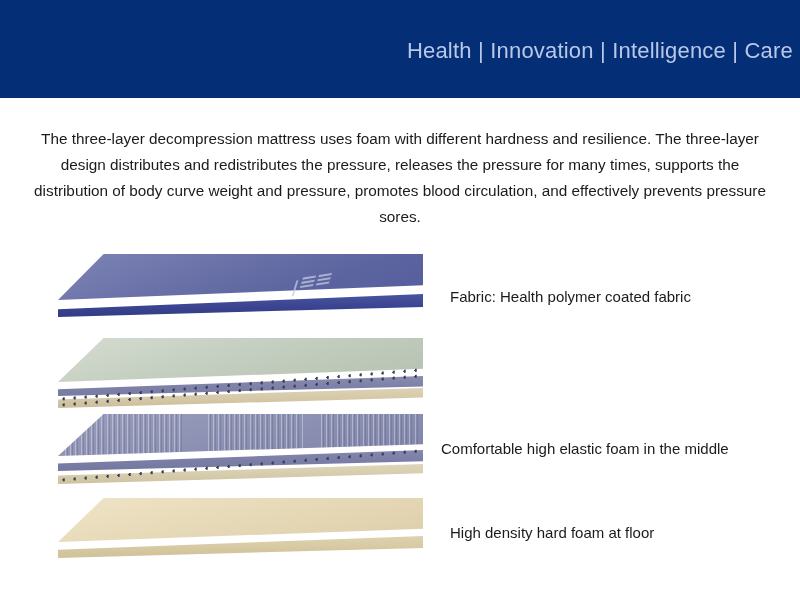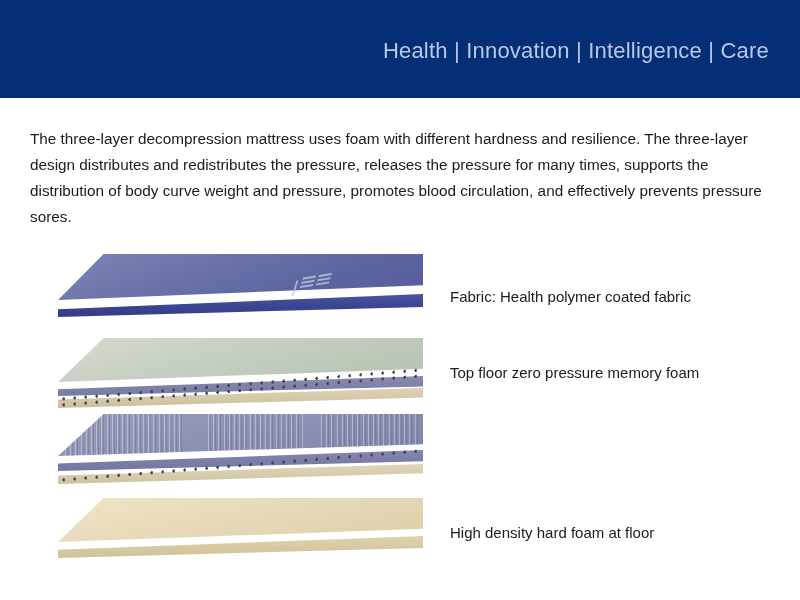--- a/index.html
+++ b/index.html
@@ -20,30 +20,30 @@
     position:absolute; left:0; top:0;
     width:800px; height:98px;
     background:#042f77;
     display:flex; align-items:center; justify-content:flex-end;
   }
   .banner-title {
     color:#b9c8e8;
     font-size:22px;
     font-weight:400;
     letter-spacing:0.2px;
-    padding-right:31px;
+    padding-right:7px;
     margin-top:4px;
     white-space:nowrap;
   }
 
   
   .intro {
     position:absolute; left:30px; top:126px;
     width:740px;
-    text-align:left;
+    text-align:center;
     font-size:15.3px;
     line-height:26px;
     color:#1b1b1b;
   }
 
   
   .stack { position:absolute; left:0; top:248px; width:800px; height:320px; }
 
   .layer-row { position:absolute; left:0; width:800px; height:92px; }
   .row1 { top:0; }
@@ -234,16 +234,16 @@
     <div class="layer-row row4">
       <div class="slab">
         <div class="face-top l4-top"></div>
         <div class="face-side l4-front"></div>
       </div>
     </div>
 
   </div>
 
   <div class="caption cap1">Fabric: Health polymer coated fabric</div>
-  <div class="caption cap2">Top floor zero pressure memory foam</div>
+  <div class="caption cap3">Comfortable high elastic foam in the middle</div>
   <div class="caption cap4">High density hard foam at floor</div>
 
 </div>
 
 </body></html>

